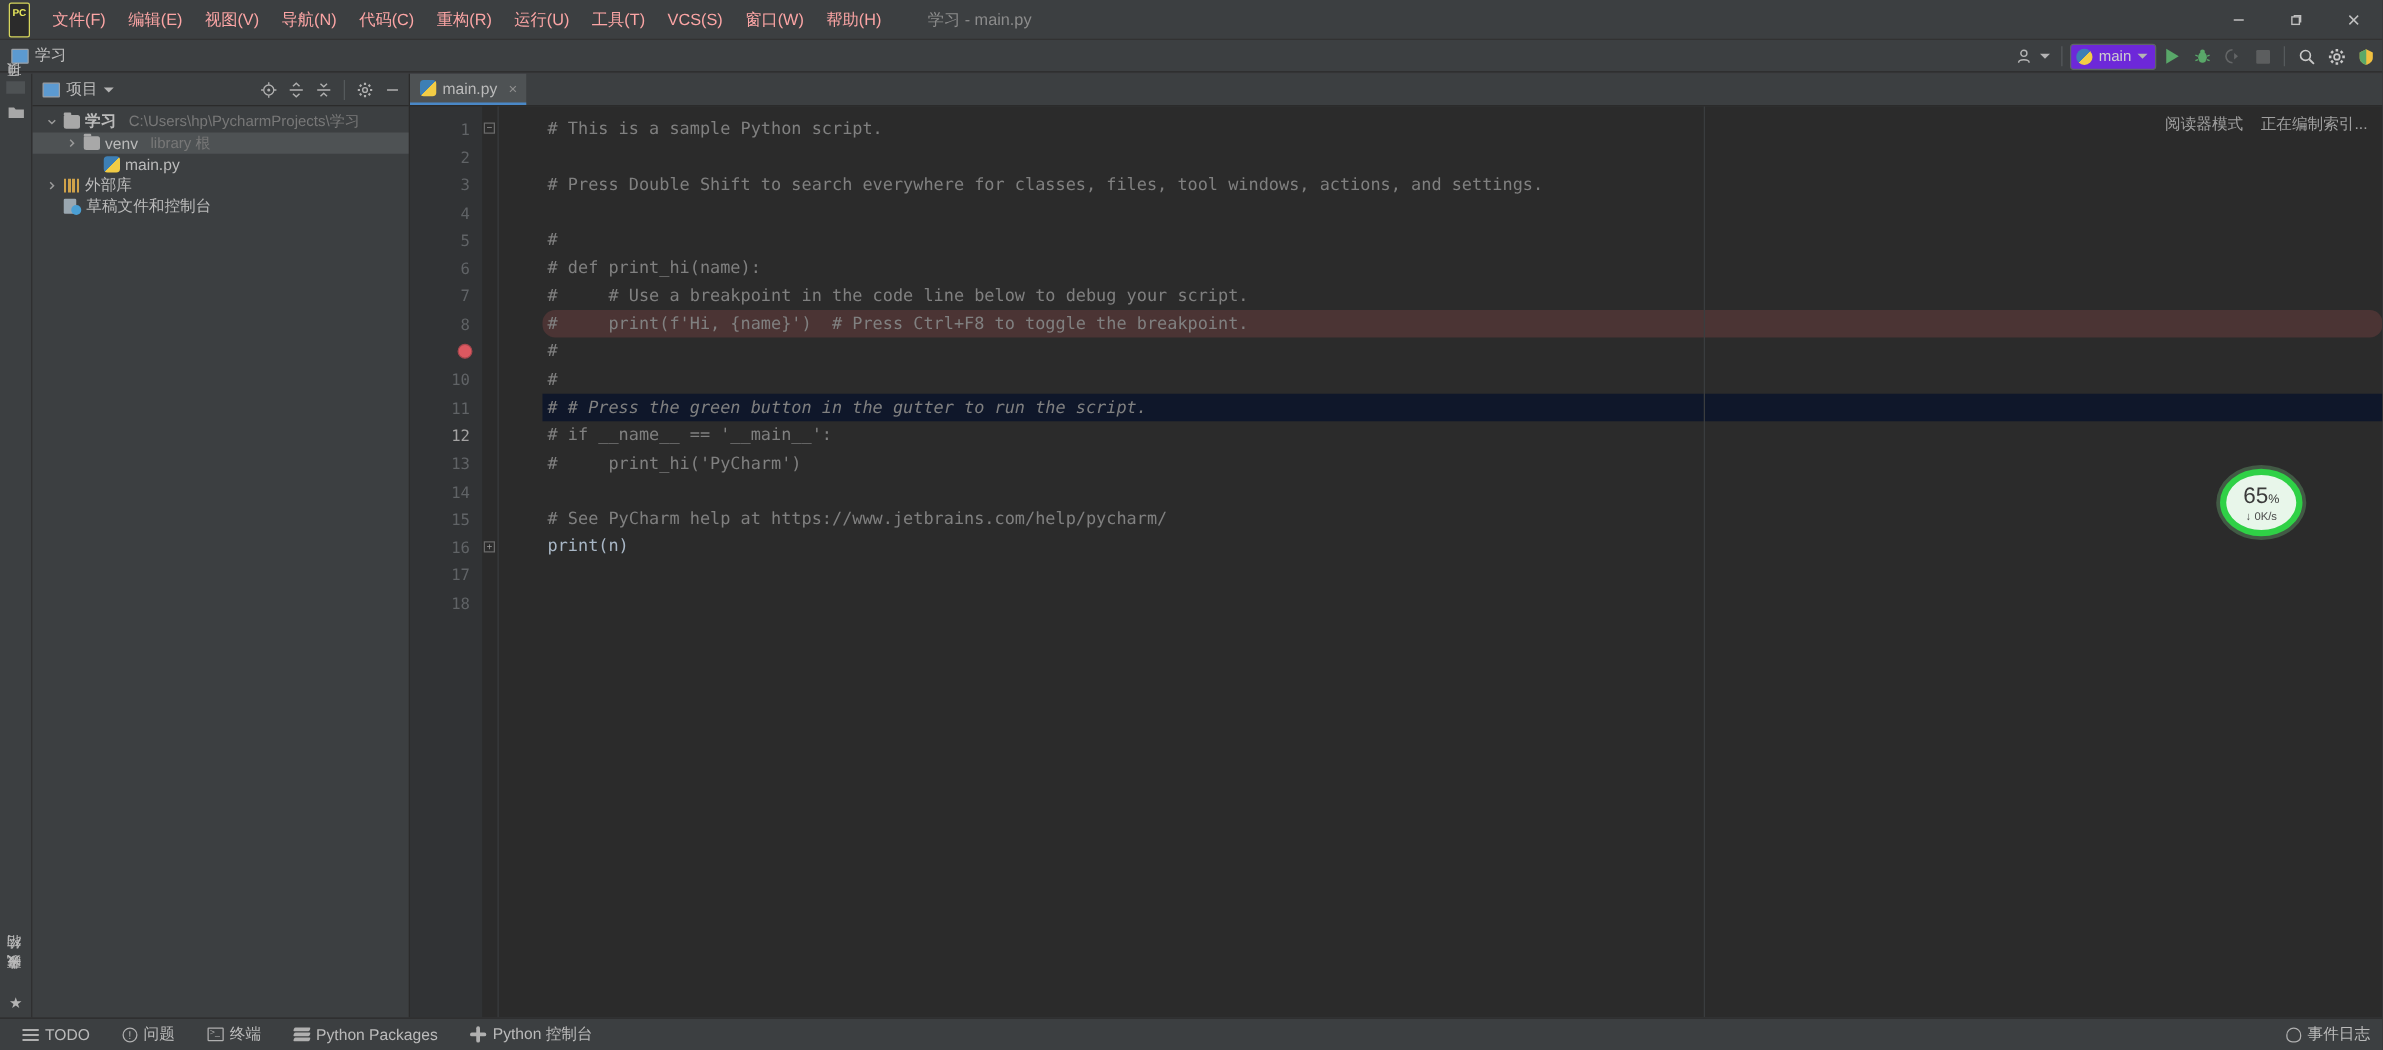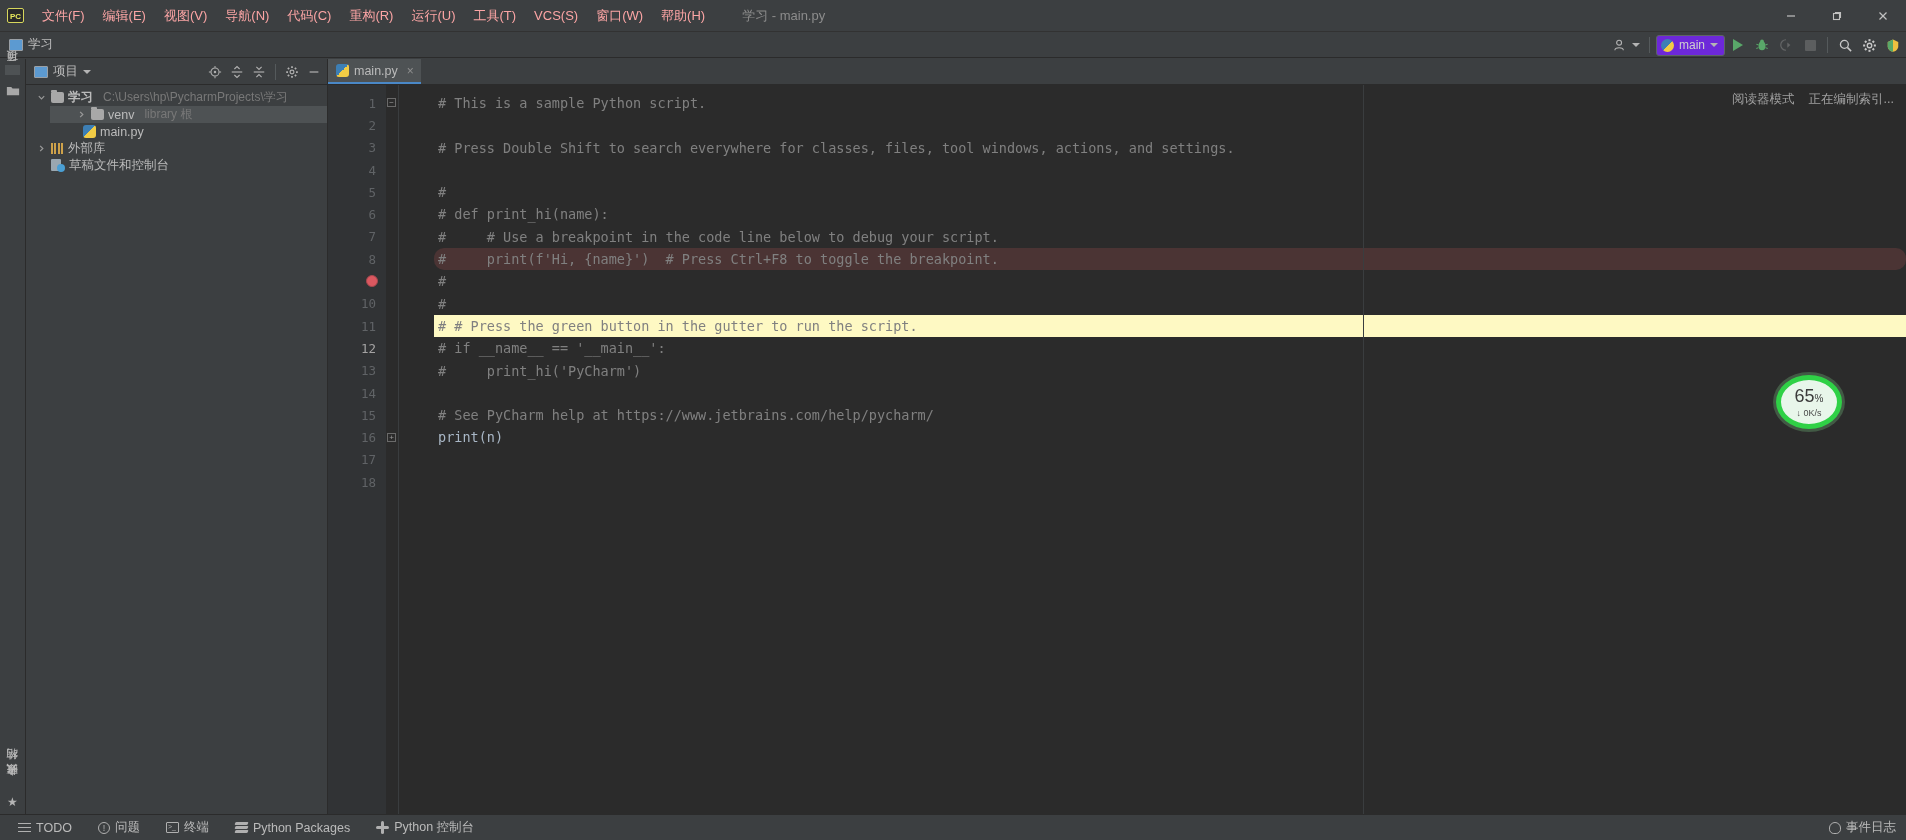--- a/index.html
+++ b/index.html
@@ -13,21 +13,21 @@
   body { position: relative; }
 
   
   .titlebar {
     height: 32px; background: #3c3f41;
     display: flex; align-items: center;
     border-bottom: 1px solid #323232;
     position: relative;
   }
   .pc-logo {
-    width: 17px; height: 15px; margin-left: 7px; margin-right: 9px;
+    width: 17px; height: 28px; margin-left: 7px; margin-right: 9px;
     background: #2b2b2b; border: 1px solid #d6d65c;
     border-radius: 2px;
     font-size: 8px; color: #e8e85c; line-height: 15px; text-align: center;
     font-family: "Liberation Sans", sans-serif; font-weight: bold;
     flex: 0 0 auto;
   }
   .menu-item {
     font-size: 13px; color: #fca5a5; padding: 4px 9px;
     white-space: nowrap; cursor: default;
   }
@@ -198,21 +198,21 @@
     position: absolute; left: 1px; width: 9px; height: 9px;
     border: 1px solid #6a6a6a; color: #9a9a9a; font-size: 8px;
     line-height: 7px; text-align: center; background: #2b2b2b;
   }
   .codecol { flex: 1; position: relative; padding-top: 7px; min-width: 0; padding-left: 36px; }
   .cline {
     height: 22.3px; line-height: 22.3px; font-family: "DejaVu Sans Mono", monospace;
     font-size: 13.5px; white-space: pre; padding-left: 4px; color: #808080;
   }
   .cline.hl-bp { background: #4b3434; border-radius: 10px; }
-  .cline.hl-cur { background: #fef9c3; }
+  .cline.hl-cur { background: #0f172a; font-style: italic; }
   .cline.code { color: #a9b7c6; }
   .num { color: #6897bb; }
   .vline {
     position: absolute; left: 0; top: 0; bottom: 0; width: 1px; background: #3a3d3f;
   }
   .rightmargin {
     position: absolute; top: 0; bottom: 0; width: 1px; background: #3a3d3f;
   }
   .editor-badges {
     position: absolute; right: 12px; top: 6px; display: flex; gap: 14px;
@@ -477,21 +477,21 @@
         <div class="trow" style="padding-left: 10px;">
           <span class="chev">
             <svg width="9" height="9" viewBox="0 0 10 10">
               <path d="M2 3.5 L5 6.5 L8 3.5" fill="none" stroke="#9a9a9a" stroke-width="1.3"></path>
             </svg>
           </span>
           <span class="fico-folder"></span>
           <span class="tlabel bold">学习</span>
           <span class="tdim" style="margin-left: 6px;">C:\Users\hp\PycharmProjects\学习</span>
         </div>
-        <div class="trow selected" style="padding-left: 26px; margin-left: 24px;">
+        <div class="trow selected" style="padding-left: 26px;">
           <span class="chev">
             <svg width="9" height="9" viewBox="0 0 10 10">
               <path d="M3.5 2 L6.5 5 L3.5 8" fill="none" stroke="#9a9a9a" stroke-width="1.3"></path>
             </svg>
           </span>
           <span class="fico-folder"></span>
           <span class="tlabel">venv</span>
           <span class="tdim" style="margin-left: 6px;">library 根</span>
         </div>
         <div class="trow" style="padding-left: 42px;">

